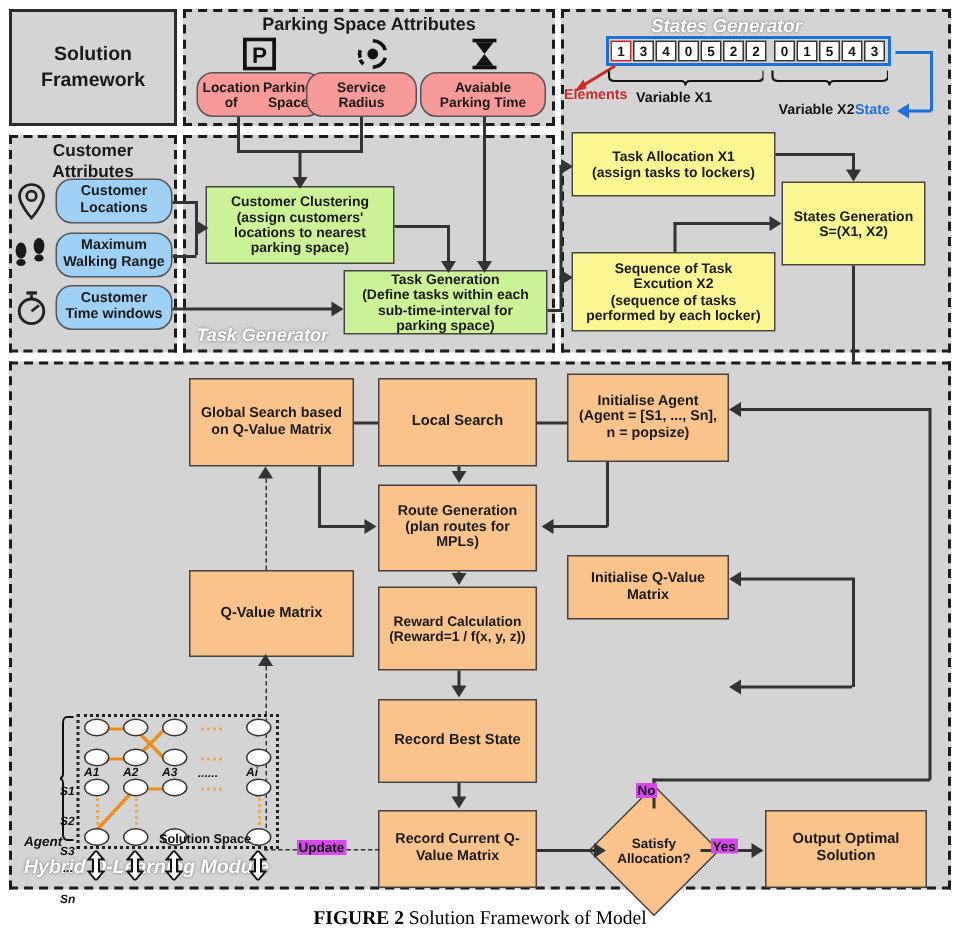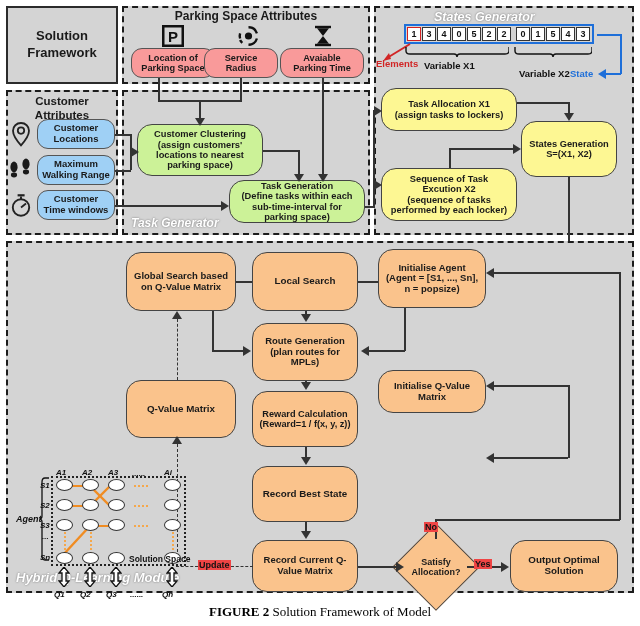--- a/index.html
+++ b/index.html
@@ -10,42 +10,42 @@
   .panel{position:absolute;background:#d4d4d4;box-sizing:border-box;}
   .panel.solid{border:2px solid #2b2b2b;}
   .panel.dashed{border:2px dashed #1c1c1c;}
 
   .panel-title{position:absolute;color:#ffffff;font-weight:bold;font-style:italic;
     text-shadow:0 0 2px #6b6b6b;white-space:nowrap;}
 
   
   .node{position:absolute;box-sizing:border-box;display:flex;align-items:center;
     justify-content:center;text-align:center;font-weight:bold;color:#1a1a1a;
-    line-height:1.12;padding:1px 3px;border-radius:15px;}
+    line-height:1.12;padding:1px 3px;}
   .node.rect{border:1.6px solid #444;}
   .node.pill{border:1.6px solid #555;border-radius:11px;}
   .red{background:#f99a9a;}
   .blue{background:#9fd0f5;}
   .green{background:#ccf298;}
   .yellow{background:#fdf793;}
   .orange{background:#fac38c;}
 
   
   .ln{position:absolute;background:#333;}
   .lnh{height:1.6px;}
   .lnv{width:1.6px;}
   .dash-h{position:absolute;height:0;border-top:1.8px dashed #333;}
   .dash-v{position:absolute;width:0;border-left:1.8px dashed #333;}
   .arw{position:absolute;width:0;height:0;}
   .arw.d{border-left:5px solid transparent;border-right:5px solid transparent;border-top:8px solid #333;}
   .arw.u{border-left:5px solid transparent;border-right:5px solid transparent;border-bottom:8px solid #333;}
   .arw.r{border-top:5px solid transparent;border-bottom:5px solid transparent;border-left:8px solid #333;}
   .arw.l{border-top:5px solid transparent;border-bottom:5px solid transparent;border-right:8px solid #333;}
 
-  .edge-label{position:absolute;background:#ef4444;font-size:9px;font-weight:bold;
+  .edge-label{position:absolute;background:#d946ef;font-size:9px;font-weight:bold;
     color:#111;padding:0 1px;white-space:nowrap;}
 
   
   .chain{position:absolute;border:2px solid #1e6fd9;display:flex;background:#d4d4d4;
     padding:1px;box-sizing:border-box;}
   .cell{width:14px;height:14px;border:1px solid #333;background:#fff;font-size:9px;
     font-weight:bold;display:flex;align-items:center;justify-content:center;color:#111;
     margin-right:1px;box-sizing:border-box;}
   .cell.first{border:1px solid #d32020;}
   .cell.gap{margin-right:5px;}
@@ -57,21 +57,21 @@
   .diamond{position:absolute;}
   .diamond .dshape{position:absolute;inset:0;background:#fac38c;border:1.6px solid #444;
     transform:rotate(45deg);box-sizing:border-box;}
   .diamond .dtxt{position:absolute;inset:0;display:flex;align-items:center;justify-content:center;
     text-align:center;font-size:9px;font-weight:bold;color:#1a1a1a;line-height:1.15;}
 
   
   #agent-matrix{position:absolute;}
   .mx-node{position:absolute;width:17px;height:12px;border-radius:50%;background:#fff;
     border:1.4px solid #333;box-sizing:border-box;}
-  .mx-lbl{position:absolute;font-size:8px;font-style:italic;font-weight:bold;color:#111;white-space:nowrap;}
+  .mx-lbl{position:absolute;font-size:8px;font-style:italic;font-weight:bold;color:#111;white-space:nowrap;margin-top:42px;}
   .mx-link{position:absolute;background:#f08c22;height:2.4px;}
   .mx-dot{position:absolute;border-top:2px dotted #f5a74a;width:14px;}
   .mx-dotv{position:absolute;border-left:2px dotted #f5a74a;height:22px;}
   .mx-box{position:absolute;border:2px dotted #222;box-sizing:border-box;}
   .updown{position:absolute;width:12px;height:20px;}
   .ss-lbl{position:absolute;font-size:8.5px;font-weight:bold;color:#111;white-space:nowrap;}
 
   
   #caption{position:absolute;left:0;width:640px;text-align:center;
     font-family:"Liberation Serif",serif;font-size:13px;color:#000;}
@@ -131,21 +131,21 @@
 
   <div class="panel dashed" style="left:122px;top:6px;width:248px;height:78px;"></div>
   <div style="position:absolute;left:122px;top:9px;width:248px;text-align:center;font-size:12px;font-weight:bold;color:#1a1a1a;">Parking Space Attributes</div>
 
   <div class="ic" style="left:161px;top:25px;width:24px;height:22px;">
     <svg width="22" height="22" viewBox="0 0 22 22">
         <rect x="1.2" y="1.2" width="19.6" height="19.6" fill="none" stroke="#111" stroke-width="2.6"></rect>
         <text x="11" y="17" font-family="Liberation Sans, sans-serif" font-size="15" font-weight="bold" fill="#111" text-anchor="middle">P</text>
       </svg>
   </div>
-  <div class="node pill red" style="left:131px;top:48px;width:84px;height:30px;font-size:9.2px;flex-direction:column;">
+  <div class="node pill red" style="left:131px;top:48px;width:84px;height:30px;font-size:9.2px;flex-direction:row;">
     <span>Location of</span>
     <span>Parking Space</span>
   </div>
 
   <div class="ic" style="left:236px;top:25px;width:24px;height:22px;">
     <svg width="23" height="22" viewBox="0 0 23 22">
       <path d="M11.5 2.2a8.8 8.8 0 0 1 8.4 6.1" fill="none" stroke="#111" stroke-width="2.4"></path>
       <path d="M19.9 13.5a8.8 8.8 0 0 1-8.4 6.3" fill="none" stroke="#111" stroke-width="2.4"></path>
       <path d="M3.1 13.5a8.8 8.8 0 0 1 0-5.2" fill="none" stroke="#111" stroke-width="2.4"></path>
       <path d="M5.3 17.8a8.8 8.8 0 0 1-2.2-2.9" fill="none" stroke="#111" stroke-width="2.4"></path>
@@ -440,21 +440,21 @@
     <div class="mx-node" style="left:36px;top:51px;"></div>
     <div class="mx-node" style="left:62px;top:51px;"></div>
     <div class="mx-node" style="left:88px;top:51px;"></div>
     <div class="mx-node" style="left:144px;top:51px;"></div>
 
     <div class="mx-node" style="left:36px;top:84px;"></div>
     <div class="mx-node" style="left:62px;top:84px;"></div>
     <div class="mx-node" style="left:88px;top:84px;"></div>
     <div class="mx-node" style="left:144px;top:84px;"></div>
 
-    <div class="ss-lbl" style="left:86px;top:86px;margin-left:23px;">Solution Space</div>
+    <div class="ss-lbl" style="left:86px;top:86px;">Solution Space</div>
 
     <svg class="updown" style="left:38px;top:99px;">
       <path d="M6 0 L11 6 H8 V14 H11 L6 20 L1 14 H4 V6 H1 Z" fill="#fff" stroke="#111" stroke-width="1.3"></path>
     </svg>
     <svg class="updown" style="left:64px;top:99px;">
       <path d="M6 0 L11 6 H8 V14 H11 L6 20 L1 14 H4 V6 H1 Z" fill="#fff" stroke="#111" stroke-width="1.3"></path>
     </svg>
     <svg class="updown" style="left:90px;top:99px;">
       <path d="M6 0 L11 6 H8 V14 H11 L6 20 L1 14 H4 V6 H1 Z" fill="#fff" stroke="#111" stroke-width="1.3"></path>
     </svg>

